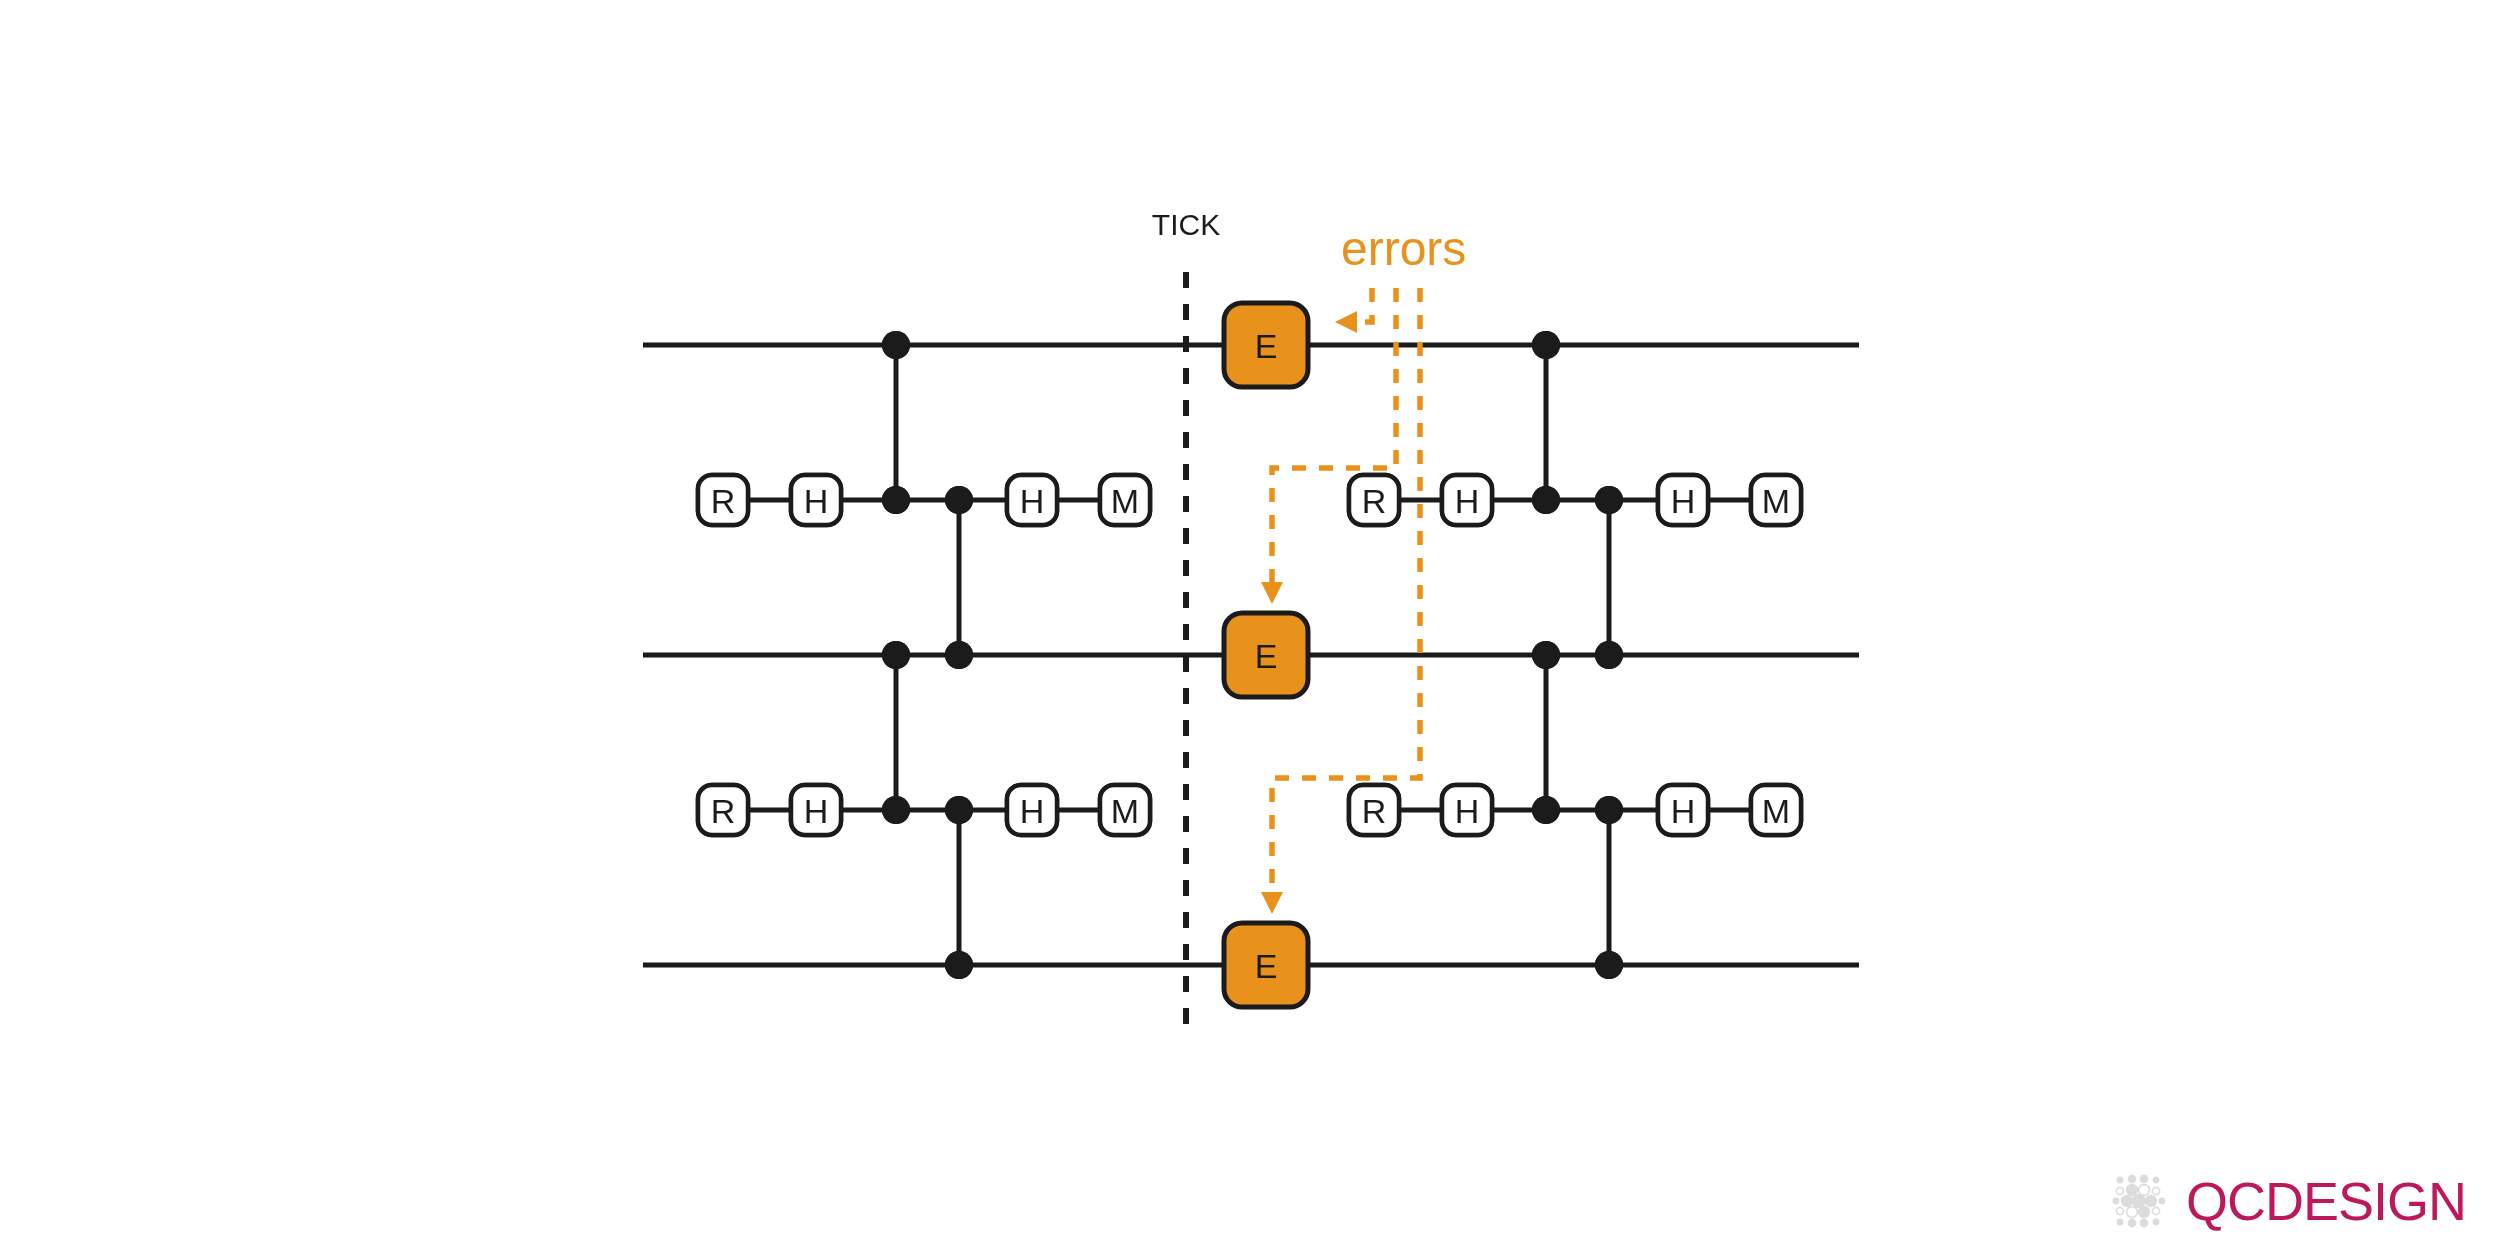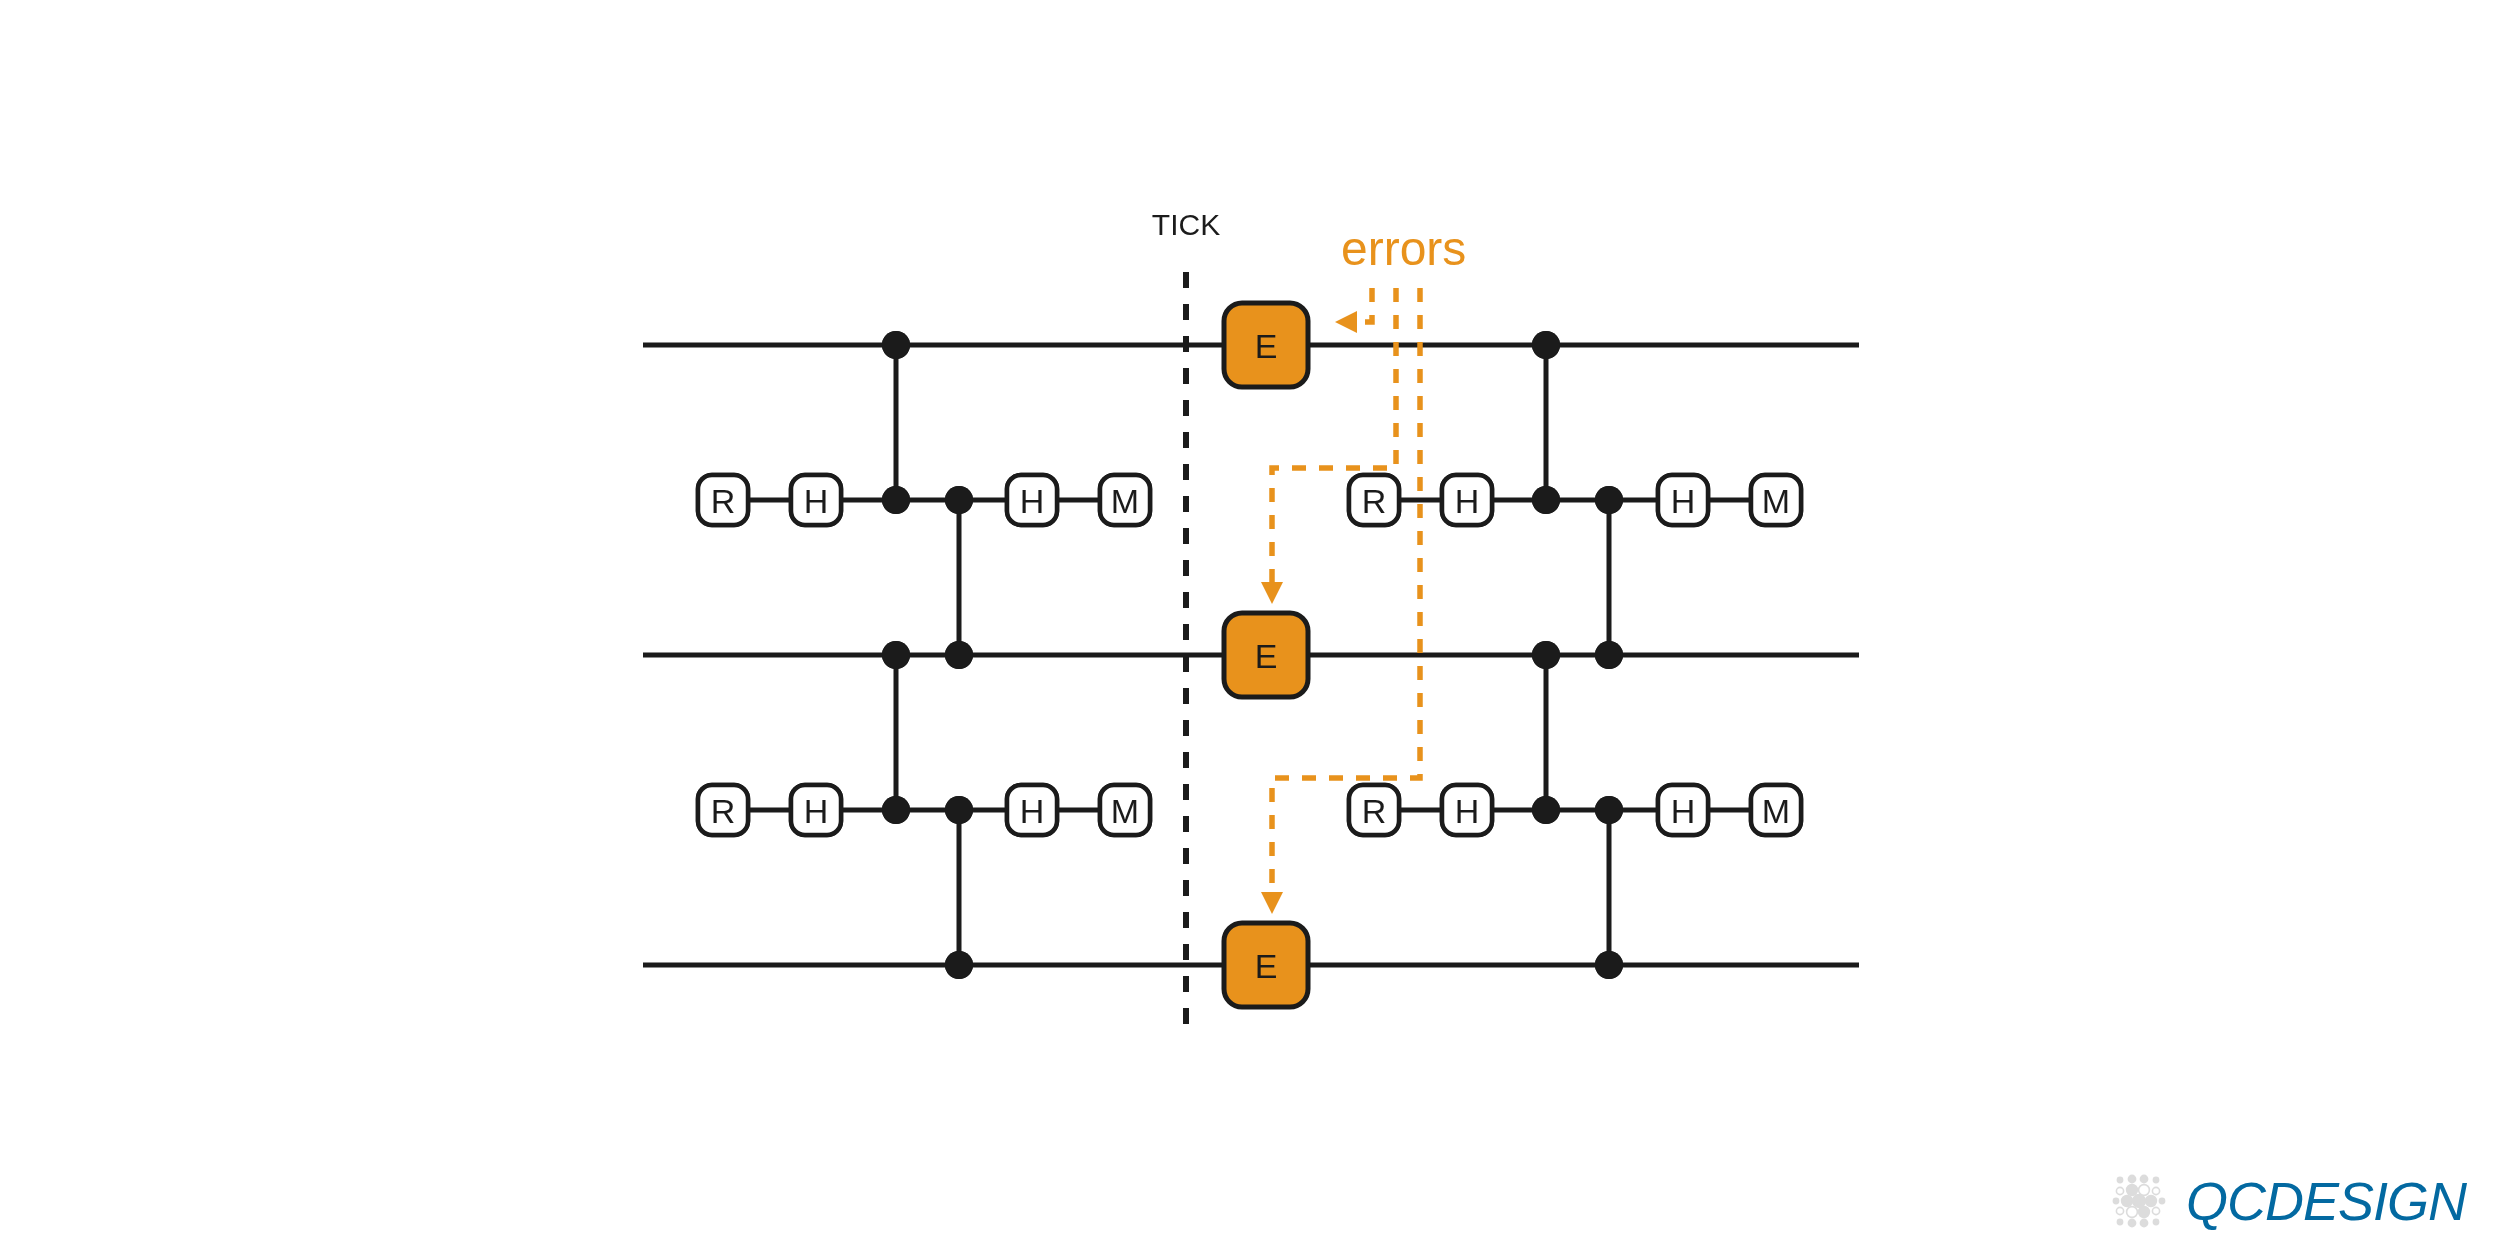--- a/index.html
+++ b/index.html
@@ -86,24 +86,23 @@
     bottom: 18px;
     display: flex;
     align-items: center;
     gap: 14px;
   }
   #logo .mark { display: block; }
   #logo .wordmark {
     font-family: "Liberation Sans", sans-serif;
     font-size: 54px;
     letter-spacing: -1px;
-    color: #0369a1;
+    color: #be185d;
     line-height: 1;
     font-weight: 400;
-    font-style: italic;
   }
 </style>
 </head>
 <body>
 
 <div id="stage">
 
   <svg class="circuit" id="circuit-svg" viewBox="0 0 2500 1250" xmlns="http://www.w3.org/2000/svg">
       <line x1="643" y1="345" x2="1859" y2="345" class="wire"></line>
       <line x1="643" y1="655" x2="1859" y2="655" class="wire"></line>

